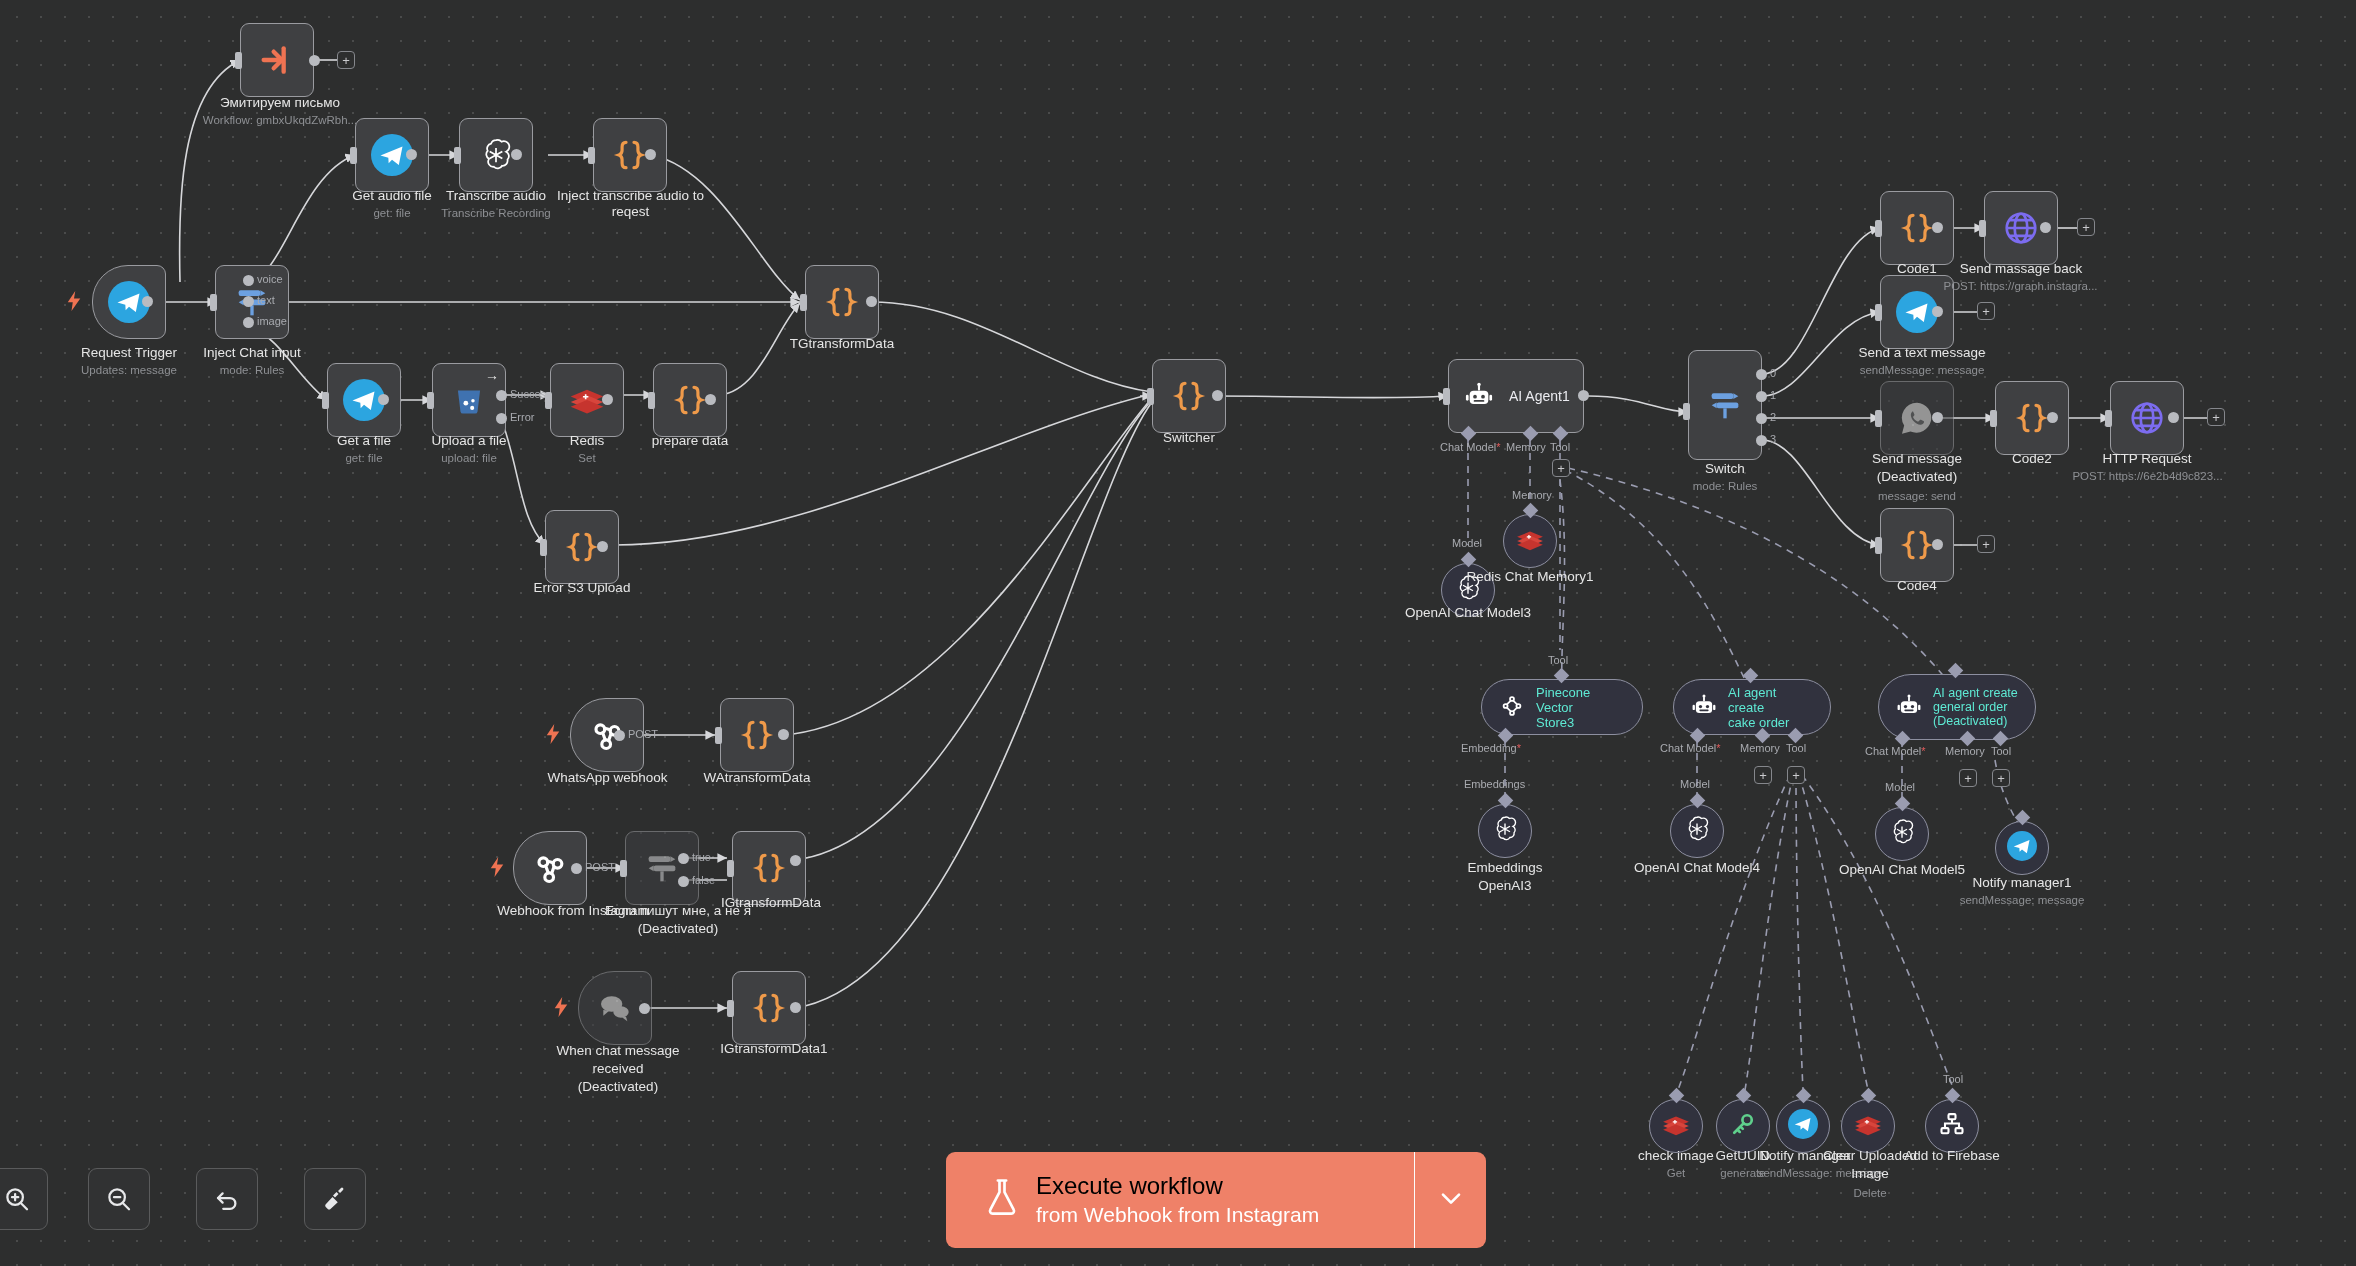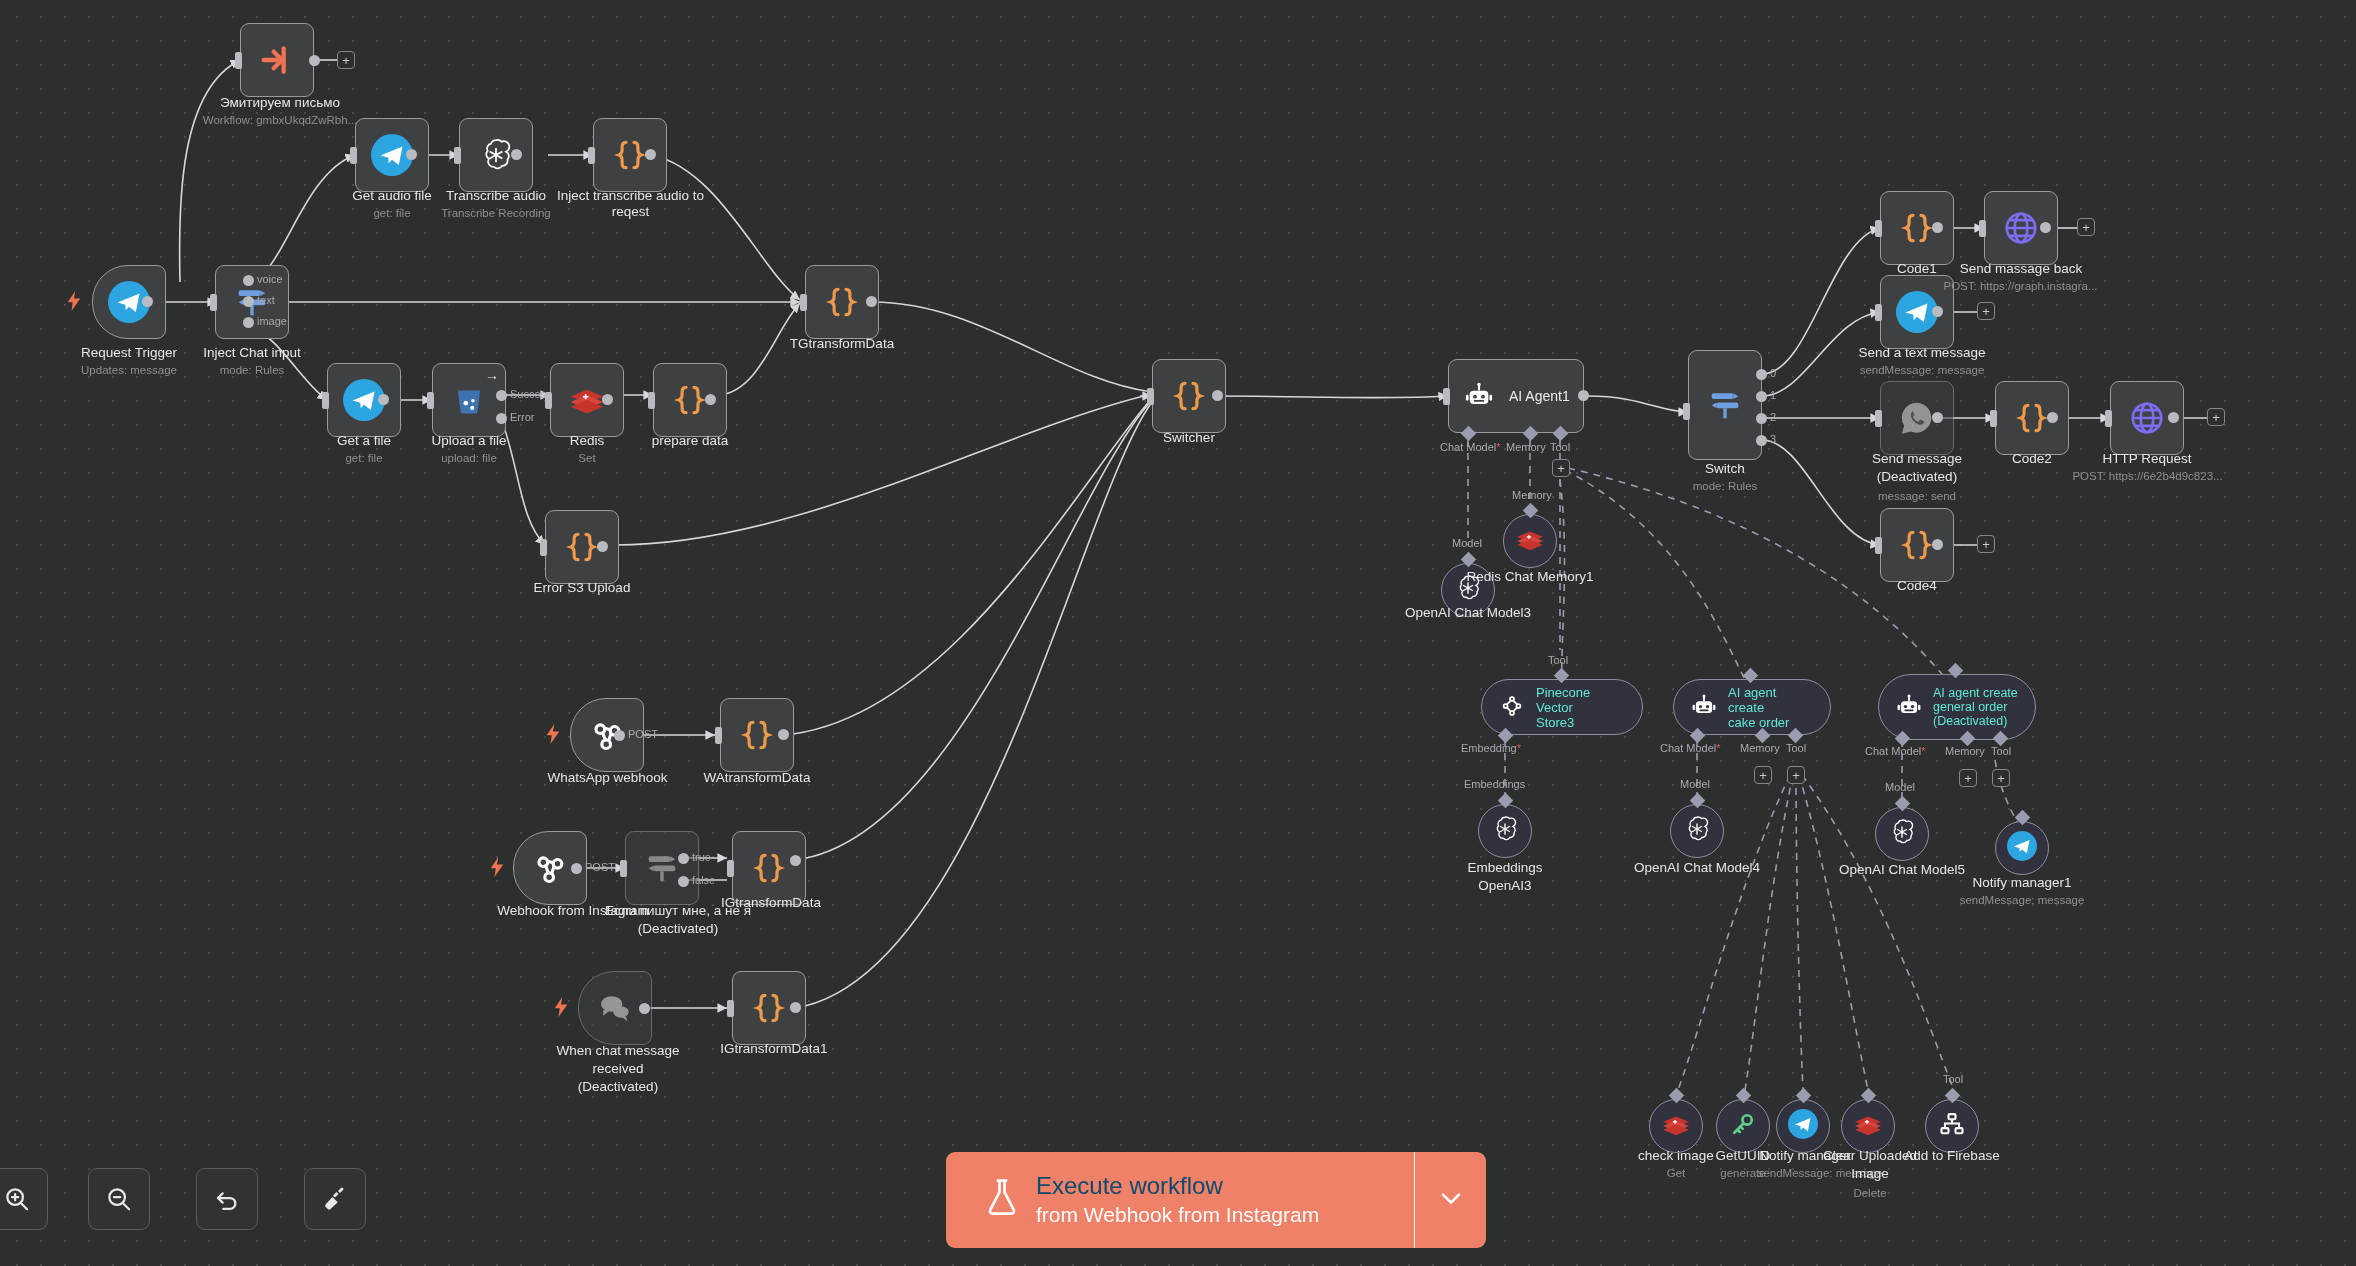--- a/index.html
+++ b/index.html
@@ -132,21 +132,21 @@
     left: 946px; top: 1152px;
     width: 540px; height: 96px;
     background: #ef8168;
     border-radius: 9px;
     display:flex; align-items:stretch;
     z-index: 30;
     cursor: pointer;
   }
   #execmain { flex:1; display:flex; align-items:center; gap:14px; padding-left: 36px; }
   #exectexts { display:flex; flex-direction:column; }
-  #exec-title { color:#0c4a6e; font-size:24px; line-height:30px; }
+  #exec-title { color:#000000; font-size:24px; line-height:30px; }
   #exec-sub { color:#fff; font-size:21px; line-height:28px; }
   #execdrop {
     width: 72px; border-left: 1.8px solid #fdfdfd;
     display:flex; align-items:center; justify-content:center;
   }
   .bolt { position:absolute; z-index:6; }
 </style>
 </head>
 <body>
 

